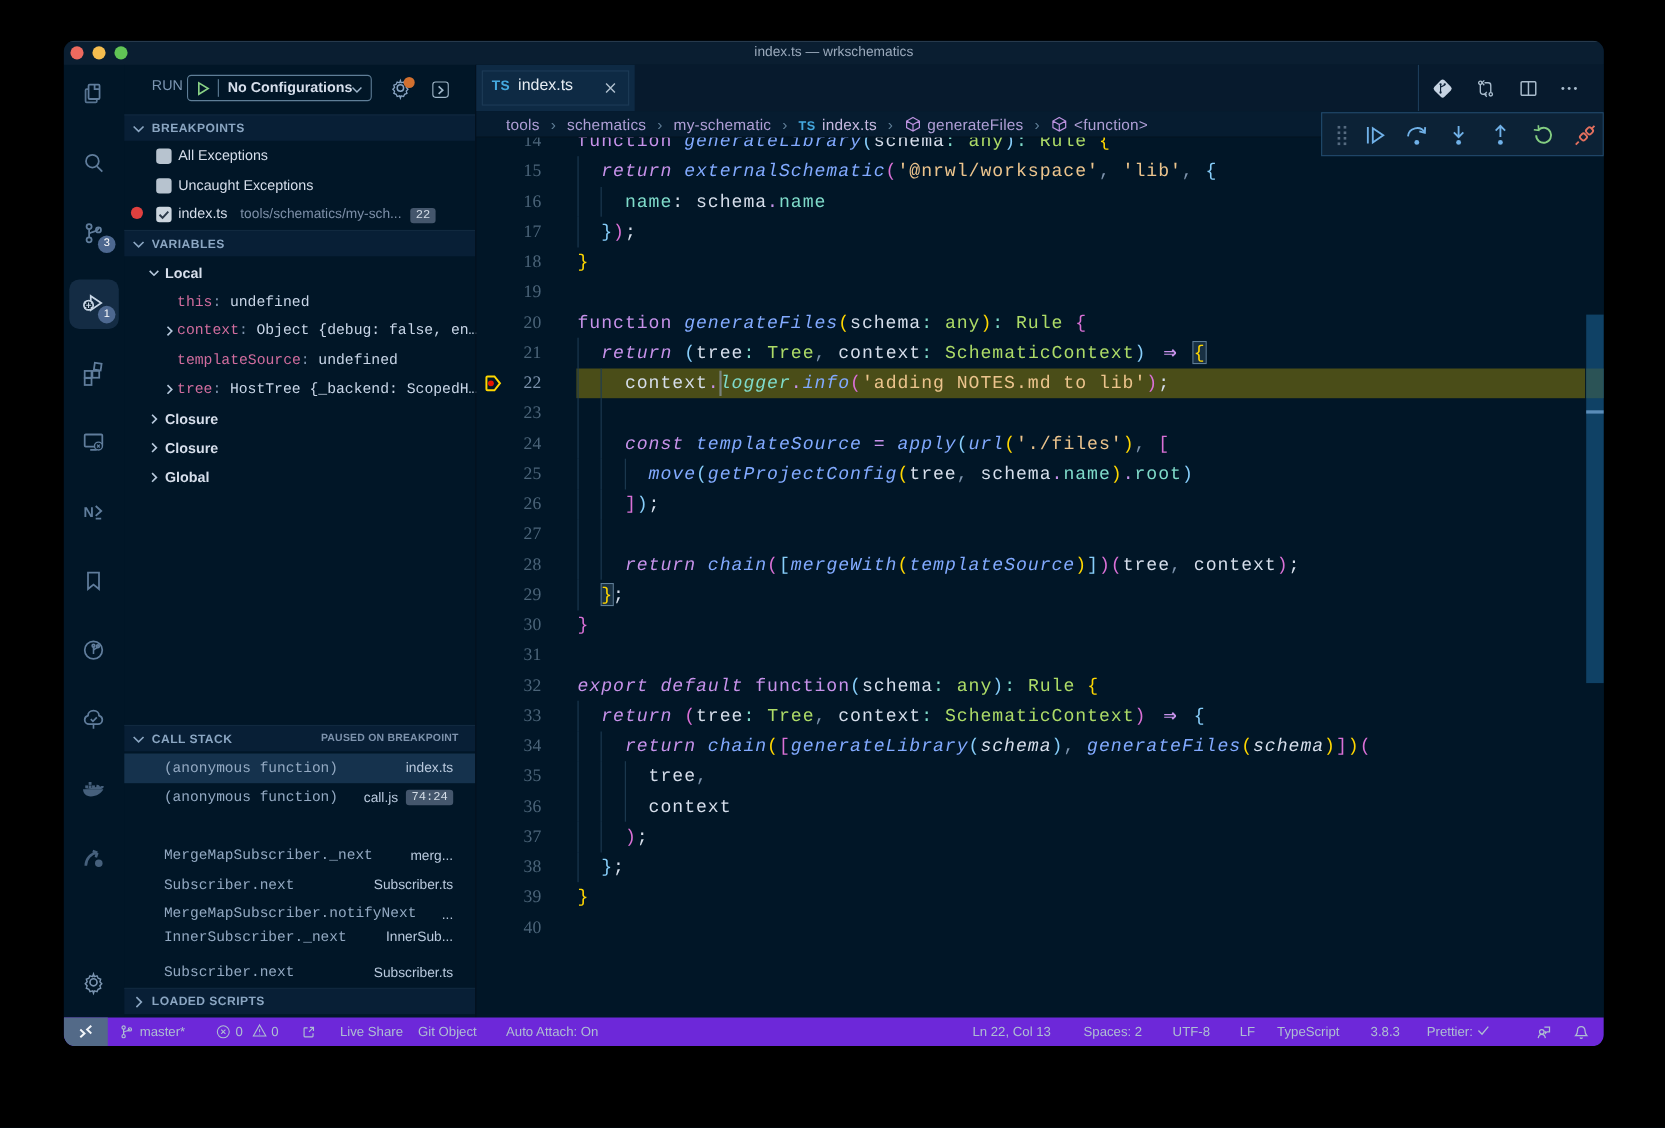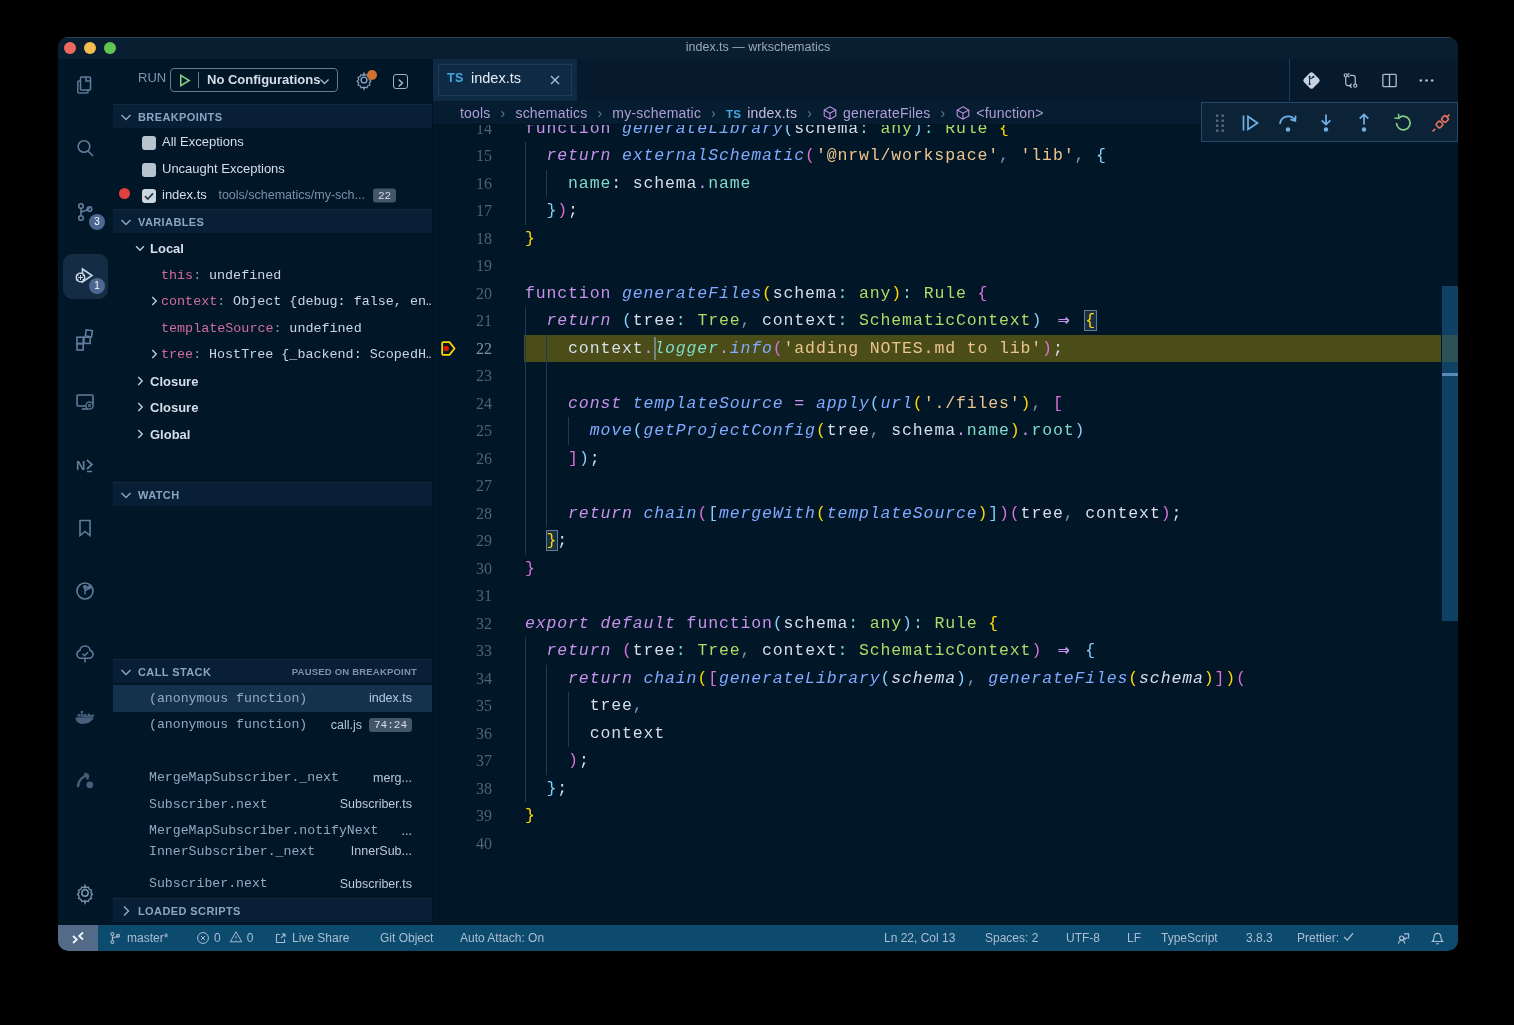--- a/index.html
+++ b/index.html
@@ -31,21 +31,21 @@
   color:#af9fd6; font-size:14px; letter-spacing:.2px; line-height:24px; padding-left:27px; white-space:nowrap; }
 #code { position:absolute; left:0; top:0; width:1025px; height:866px; z-index:1; }
 .cl { position:absolute; left:92px; height:27.5px; line-height:27.5px; white-space:pre;
   font-family:"Liberation Mono",monospace; font-size:16.5px; letter-spacing:0.87px; }
 .gn { position:absolute; left:0; width:59px; height:27.5px; line-height:27.5px; text-align:right;
   font-family:Liberation Serif, serif; font-size:16px; }
 .bx { outline:1px solid #5f7e97; outline-offset:0px; background:rgba(95,126,151,.25); }
 #toolbar { position:absolute; left:768px; top:43px; width:257px; height:40px; background:#0c2236;
   border:1px solid #224a6d; z-index:5; }
 #scroll { z-index:2; position:absolute; left:1009px; top:66px; width:16px; height:800px; }
-#statusbar { position:absolute; left:0; top:888px; width:1400px; height:26px; background:#0c4a6e;
+#statusbar { position:absolute; left:0; top:888px; width:1400px; height:26px; background:#6d28d9;
   border-radius:0 0 10px 10px; color:#aebed2; font-size:12px; }
 .sit { position:absolute; top:0; height:26px; display:flex; align-items:center; white-space:nowrap; }
 </style></head><body>
 <div id="win">
   <div id="titlebar">
     <div class="tl" style="left:6px;background:#ee6a5f"></div>
     <div class="tl" style="left:26px;background:#f5bd4f"></div>
     <div class="tl" style="left:46px;background:#61c455"></div>
     <div id="title">index.ts — wrkschematics</div>
   </div>
@@ -178,23 +178,20 @@
       <div style="position:absolute;left:37px;top:321.7px;transform:translateY(-50%);font-size:13px;white-space:nowrap"><b style="color:#d6deeb">Closure</b></div>
 <div style="position:absolute;left:20px;top:341.2px"><svg width="14" height="14" viewBox="0 0 16 16">
           <path d="M6 3.5 L10.5 8 L6 12.5" stroke="#b6c8dc" stroke-width="1.7" fill="none"></path>
         </svg></div>
       <div style="position:absolute;left:37px;top:348.2px;transform:translateY(-50%);font-size:13px;white-space:nowrap"><b style="color:#d6deeb">Closure</b></div>
 <div style="position:absolute;left:20px;top:367.7px"><svg width="14" height="14" viewBox="0 0 16 16">
           <path d="M6 3.5 L10.5 8 L6 12.5" stroke="#b6c8dc" stroke-width="1.7" fill="none"></path>
         </svg></div>
       <div style="position:absolute;left:37px;top:374.7px;transform:translateY(-50%);font-size:13px;white-space:nowrap"><b style="color:#d6deeb">Global</b></div>
 
-<div class="shdr" style="top:423px"><span class="shc"><svg width="16" height="16" viewBox="0 0 16 16">
-            <path d="M3.5 6 L8 10.5 L12.5 6" stroke="#8ba6c2" stroke-width="1.5" fill="none"></path>
-          </svg></span>WATCH</div>
 
 <div class="shdr" style="top:599.5px"><span class="shc"><svg width="16" height="16" viewBox="0 0 16 16">
             <path d="M3.5 6 L8 10.5 L12.5 6" stroke="#8ba6c2" stroke-width="1.5" fill="none"></path>
           </svg></span>CALL STACK<span style="position:absolute;right:15px;font-size:9.5px;color:#7e93ad;letter-spacing:.2px">PAUSED ON BREAKPOINT</span></div>
 <div style="position:absolute;left:0;top:626.0px;width:319px;height:26.5px;background:#15324d;display:flex;align-items:center;padding:0 20px 0 36px;box-sizing:border-box">
 <span class="mono13" style="color:#93a9c2">(anonymous function)</span>
         <span style="flex:1"></span>
         <span style="color:#b9c9dd;font-size:12.5px">index.ts</span>
       </div>
 <div style="position:absolute;left:0;top:652.5px;width:319px;height:26.5px;display:flex;align-items:center;padding:0 20px 0 36px;box-sizing:border-box">
@@ -435,21 +432,21 @@
             <path d="M8 2 L14.5 13.5 H1.5 Z"></path>
             <path d="M8 6.5 v3 M8 11.2 v.8"></path>
           </svg></span>
         <span style="margin-left:4px">0</span>
       </div>
 <div class="sit" style="left:216px">
         <svg width="13" height="13" viewBox="0 0 16 16" fill="none" stroke="#aebed2" stroke-width="1.3">
           <path d="M7 3 H3.8 a.8.8 0 0 0 -.8.8 V12.2 a.8.8 0 0 0 .8.8 H12.2 a.8.8 0 0 0 .8-.8 V9"></path>
           <path d="M9.5 2.5 h4 v4 M13.2 2.8 L8.5 7.5"></path>
         </svg>
-        <span style="margin-left:5px">Live Share</span>
+        <span style="margin-left:22px">Live Share</span>
       </div>
 <div class="sit" style="left:322px">Git Object</div>
 <div class="sit" style="left:402px">Auto Attach: On</div>
 <div class="sit" style="left:826px">Ln 22, Col 13</div>
 <div class="sit" style="left:927px">Spaces: 2</div>
 <div class="sit" style="left:1008px">UTF-8</div>
 <div class="sit" style="left:1069px">LF</div>
 <div class="sit" style="left:1103px">TypeScript</div>
 <div class="sit" style="left:1188px">3.8.3</div>
 <div class="sit" style="left:1239px">Prettier: <span style="margin-left:3px"><svg width="13" height="13" viewBox="0 0 16 16" fill="none" stroke="#aebed2" stroke-width="1.5">

